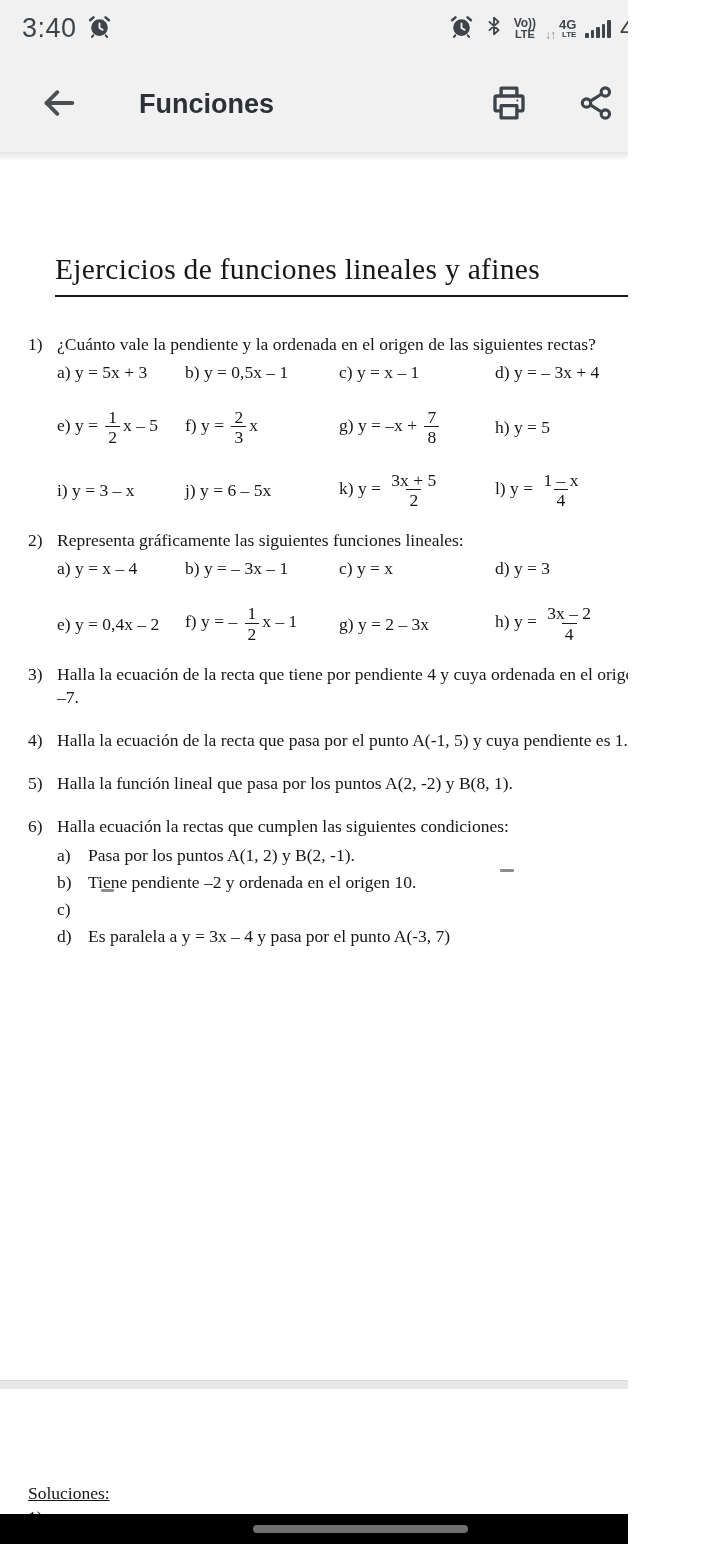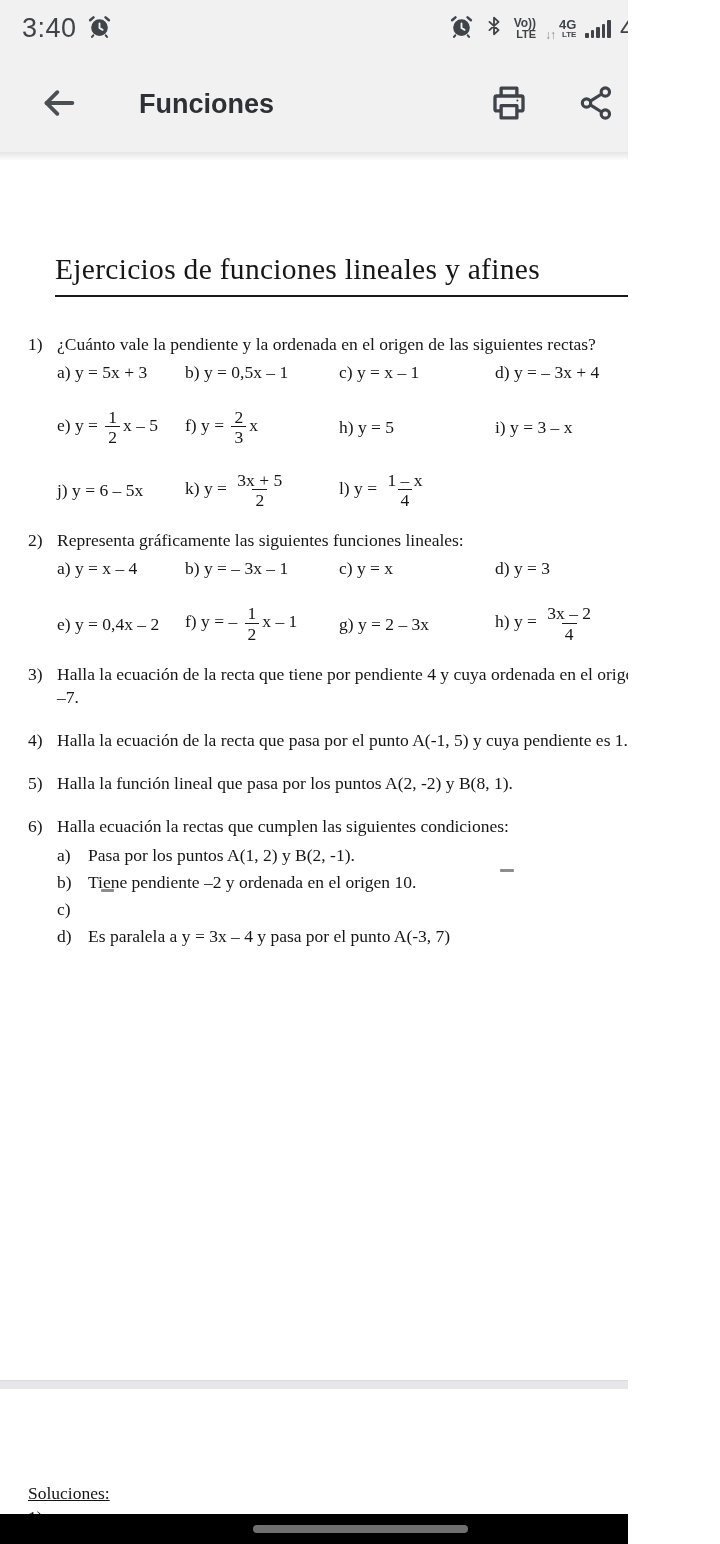--- a/index.html
+++ b/index.html
@@ -6,21 +6,21 @@
   .screen{position:relative;width:628px;height:1544px;overflow:hidden;background:#15803d;
           font-family:"Liberation Sans",sans-serif;color:#3c4045;text-decoration:underline;}
 
   
   .status-bar{position:absolute;left:0;top:0;width:720px;height:56px;background:#f1f1f2;
               display:flex;align-items:center;justify-content:space-between;padding:0 22px;box-sizing:border-box;}
   .sb-left{display:flex;align-items:center;gap:10px;}
   .sb-right{display:flex;align-items:center;gap:9px;}
   .sb-time{font-size:27px;color:#3f444a;letter-spacing:.5px;}
   .sb-pct{font-size:26px;color:#3f444a;}
-  .mini-label{display:flex;flex-direction:column;align-items:flex-end;line-height:1;color:#3f444a;font-weight:700;}
+  .mini-label{display:flex;flex-direction:column;align-items:center;line-height:1;color:#3f444a;font-weight:700;}
   .mini-label .l1{font-size:12px;}
   .mini-label .l2{font-size:11px;}
   .data-icon{position:relative;display:flex;flex-direction:column;align-items:flex-end;line-height:1;color:#3f444a;font-weight:700;padding-left:14px;}
   .data-icon .l1{font-size:13px;}
   .data-icon .l2{font-size:8px;}
   .data-icon .arrows{position:absolute;left:0;bottom:-2px;font-size:12px;font-weight:400;color:#8a8e93;letter-spacing:-1px;}
   .sig-bars{display:flex;align-items:flex-end;gap:2px;height:20px;}
   .sig-bars i{display:block;width:3.5px;background:#3f444a;border-radius:1px;}
   .battery{position:relative;width:17px;height:24px;background:#4a4f54;border-radius:2px;}
   .battery:before{content:"";position:absolute;top:-3px;left:5px;width:7px;height:3px;background:#4a4f54;border-radius:1px 1px 0 0;}
@@ -186,20 +186,24 @@
               <div class="eq-cell"><span>c) </span><span>y = x – 1 </span></div>
               <div class="eq-cell"><span>d) </span><span>y = – 3x + 4 </span></div>
               <div class="eq-cell"><span>e) </span><span>y = </span><span class="frac">
                   <span class="num">1</span>
                   <span class="den">2</span>
                 </span><span>x – 5 </span></div>
               <div class="eq-cell"><span>f) </span><span>y = </span><span class="frac">
                   <span class="num">2</span>
                   <span class="den">3</span>
                 </span><span>x </span></div>
+              <div class="eq-cell"><span>g) </span><span>y = –x + </span><span class="frac">
+                  <span class="num">7</span>
+                  <span class="den">8</span>
+                </span></div>
               <div class="eq-cell"><span>h) </span><span>y = 5 </span></div>
               <div class="eq-cell"><span>i) </span><span>y = 3 – x </span></div>
               <div class="eq-cell"><span>j) </span><span>y = 6 – 5x </span></div>
               <div class="eq-cell"><span>k) </span><span>y = </span><span class="frac">
                   <span class="num">3x + 5</span>
                   <span class="den">2</span>
                 </span></div>
               <div class="eq-cell"><span>l) </span><span>y = </span><span class="frac">
                   <span class="num">1 – x</span>
                   <span class="den">4</span>

